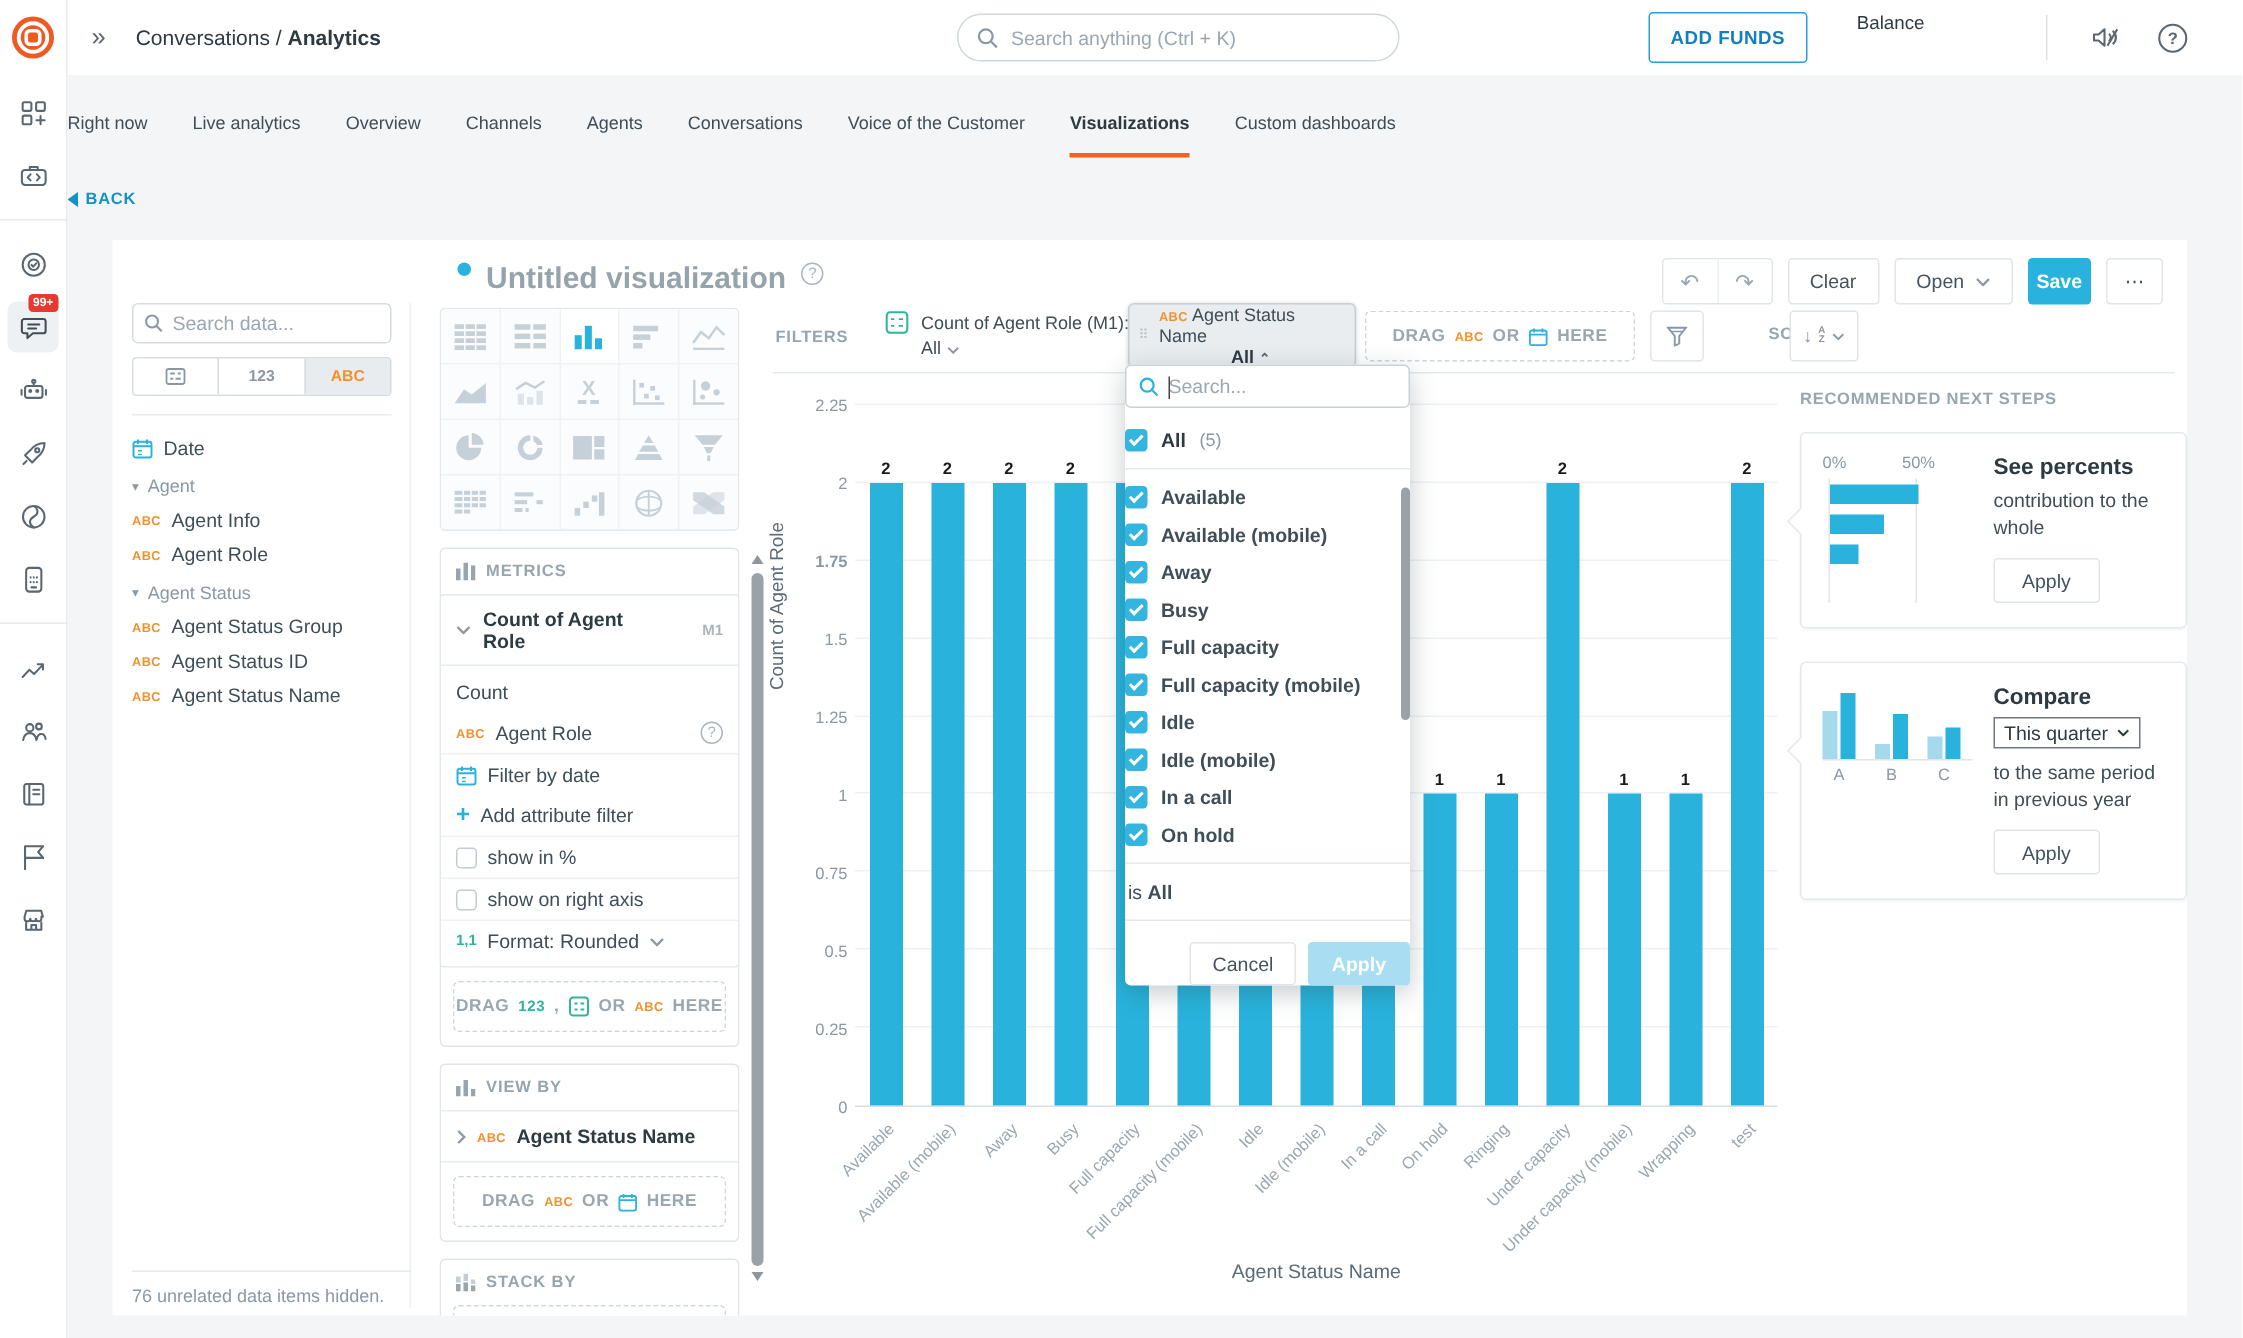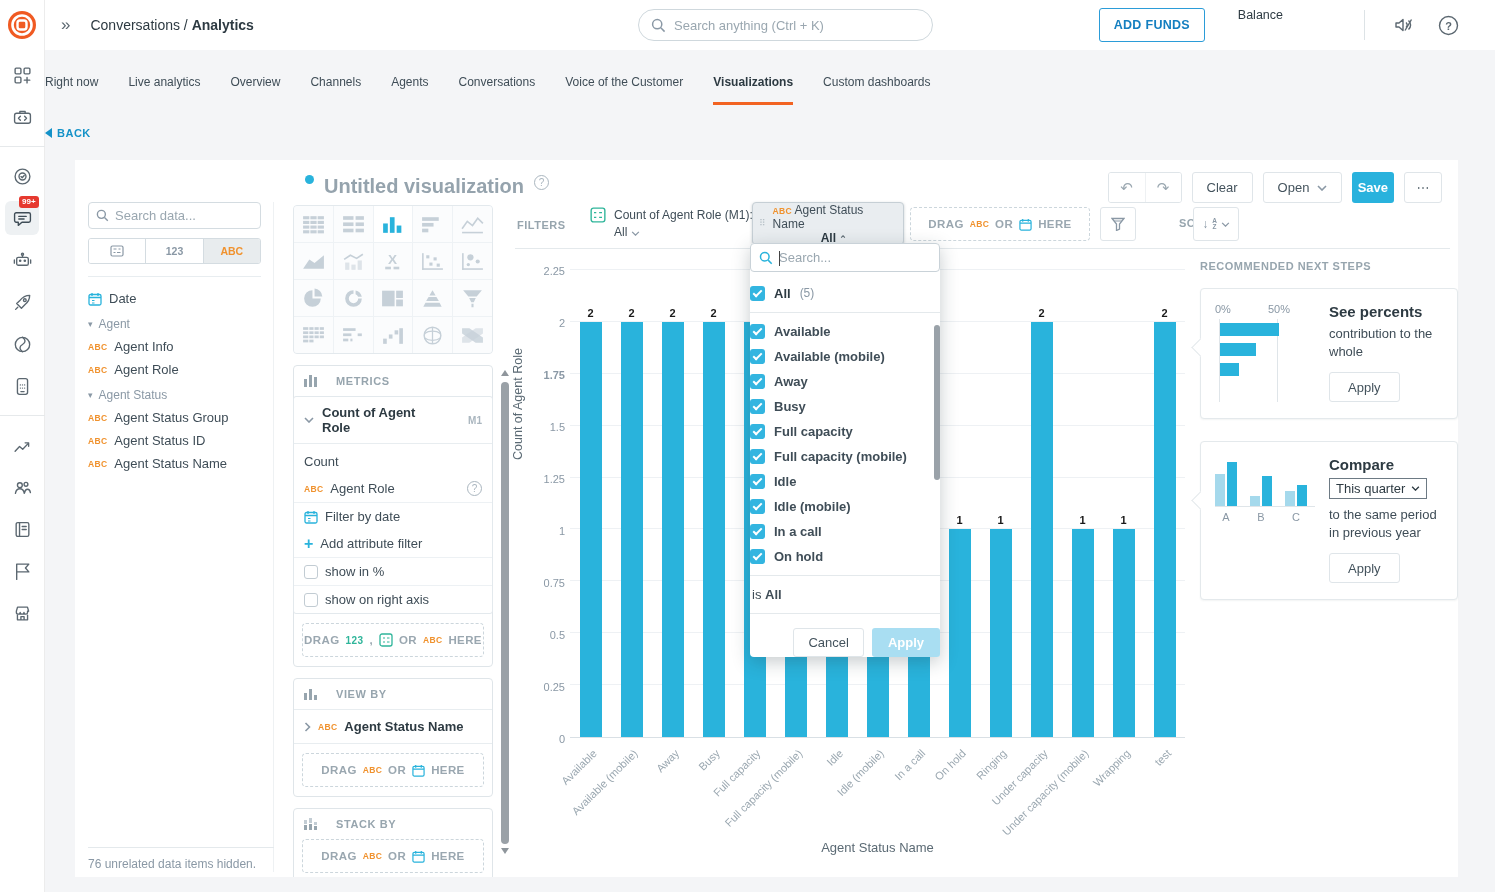--- a/index.html
+++ b/index.html
@@ -63,21 +63,21 @@
   .tree-row { display:flex; align-items:center; gap:7px; height:23px; font-size:13px; color:#3f4d57; cursor:pointer; }
   .grp-row { display:flex; align-items:center; gap:6px; height:22px; font-size:12px; color:#8a98a5; margin-top:3px; cursor:pointer; }
   .chev { font-size:9px; color:#8a98a5; }
   .abc-tok { font-size:8.5px; font-weight:bold; color:#f0922e; letter-spacing:.3px; }
   .num-tok { font-size:10px; font-weight:bold; color:#2fb59a; }
   #dp-foot { position:absolute; left:13px; right:1185px; bottom:6px; width:186px; border-top:1px solid #e4e9ec; padding-top:9px; font-size:12px; color:#8a98a5; }
 
   
   #builder { position:absolute; left:218px; top:45px; width:200px; height:672px; overflow:hidden; }
   .panel { border:1px solid #dfe5e9; border-radius:4px; background:#fff; margin-bottom:11px; }
-  .sec-head { display:flex; align-items:center; gap:19px; padding:9px 10px; font-size:11px; font-weight:bold; letter-spacing:.6px; color:#97a5ae; }
+  .sec-head { display:flex; align-items:center; gap:7px; padding:9px 10px; font-size:11px; font-weight:bold; letter-spacing:.6px; color:#97a5ae; }
   #picker { display:grid; grid-template-columns:repeat(5,1fr); border:1px solid #e3e9ed; border-radius:4px; overflow:hidden; background:#eef2f5; gap:1px; margin-bottom:11px; }
   .cell { background:#fbfcfd; height:36px; display:flex; align-items:center; justify-content:center; cursor:pointer; }
   .cell.sel { background:#fff; }
   .mcard { border:1px solid #e3e9ed; border-radius:3px; margin:0 -1px; }
   .mcard-h { display:flex; align-items:center; gap:8px; padding:8px 10px; border-bottom:1px solid #e8edf0; }
   .mcard-h b { font-size:13px; color:#2d3a42; flex:1; }
   .m1 { font-size:10px; color:#aab6bf; font-weight:bold;padding-left:32px; }
   .mrow { display:flex; align-items:center; gap:7px; padding:6px 10px; font-size:13px; color:#3f4d57; }
   .mrow.line { border-top:1px solid #edf1f4; }
   .mrow .sp { flex:1; }
@@ -619,20 +619,27 @@
             <span style="color:#29b3dc;font-size:16px;font-weight:bold;line-height:10px">+</span>
             <span>Add attribute filter</span>
           </div>
           <div class="mrow line">
             <span class="ckbox"></span>
             <span>show in %</span>
           </div>
           <div class="mrow line">
             <span class="ckbox"></span>
             <span>show on right axis</span>
+          </div>
+          <div class="mrow line" style="padding-bottom:9px">
+            <span class="num-tok">1,1</span>
+            <span>Format: Rounded</span>
+            <svg width="10" height="6" viewBox="0 0 10 6" fill="none" stroke="#8a98a5" stroke-width="1.6">
+                <path d="M1 1l4 4 4-4"></path>
+              </svg>
           </div>
         </div>
         <div class="dropzone">
           <span>DRAG</span>
           <span class="num-tok">123</span>
           <span>,</span>
           <span>
               <svg width="14" height="14" viewBox="0 0 14 14" fill="none" stroke="#2fb59a" stroke-width="1.3">
                 <rect x="1" y="1" width="12" height="12" rx="2"></rect>
                 <path d="M4 5h2M8 5h2.5M4 9h2M8 9h2.5" stroke-width="1.2"></path>

